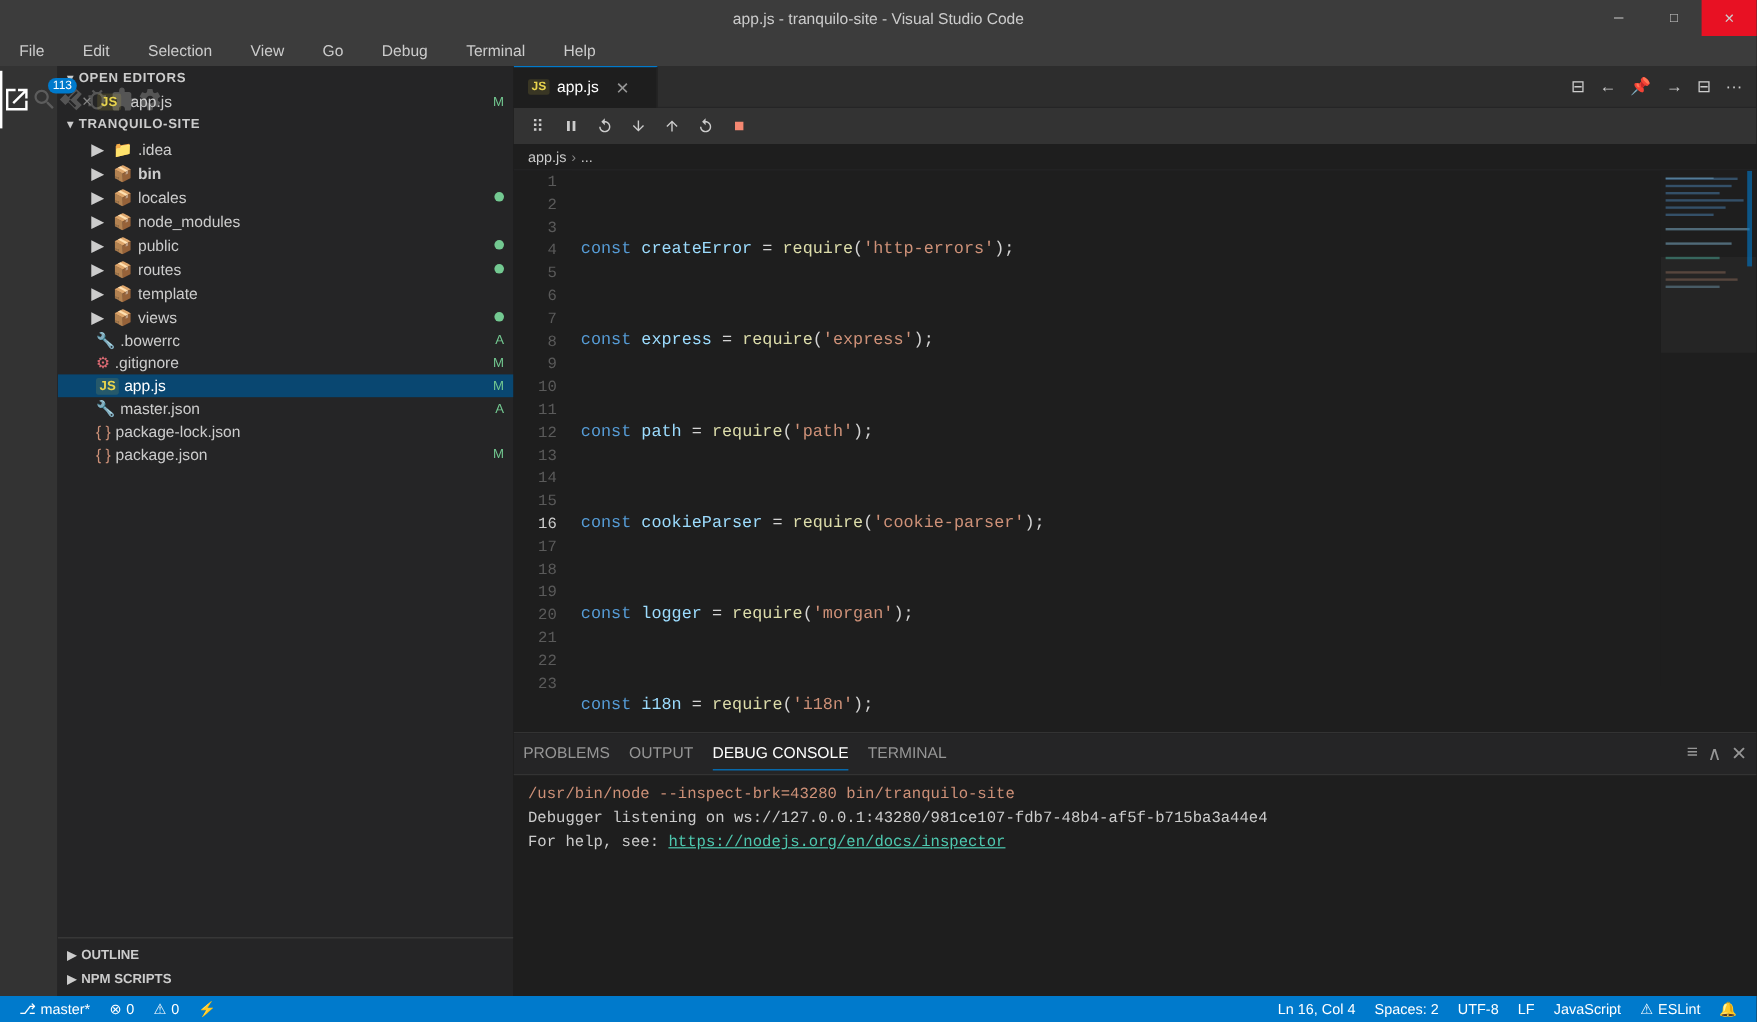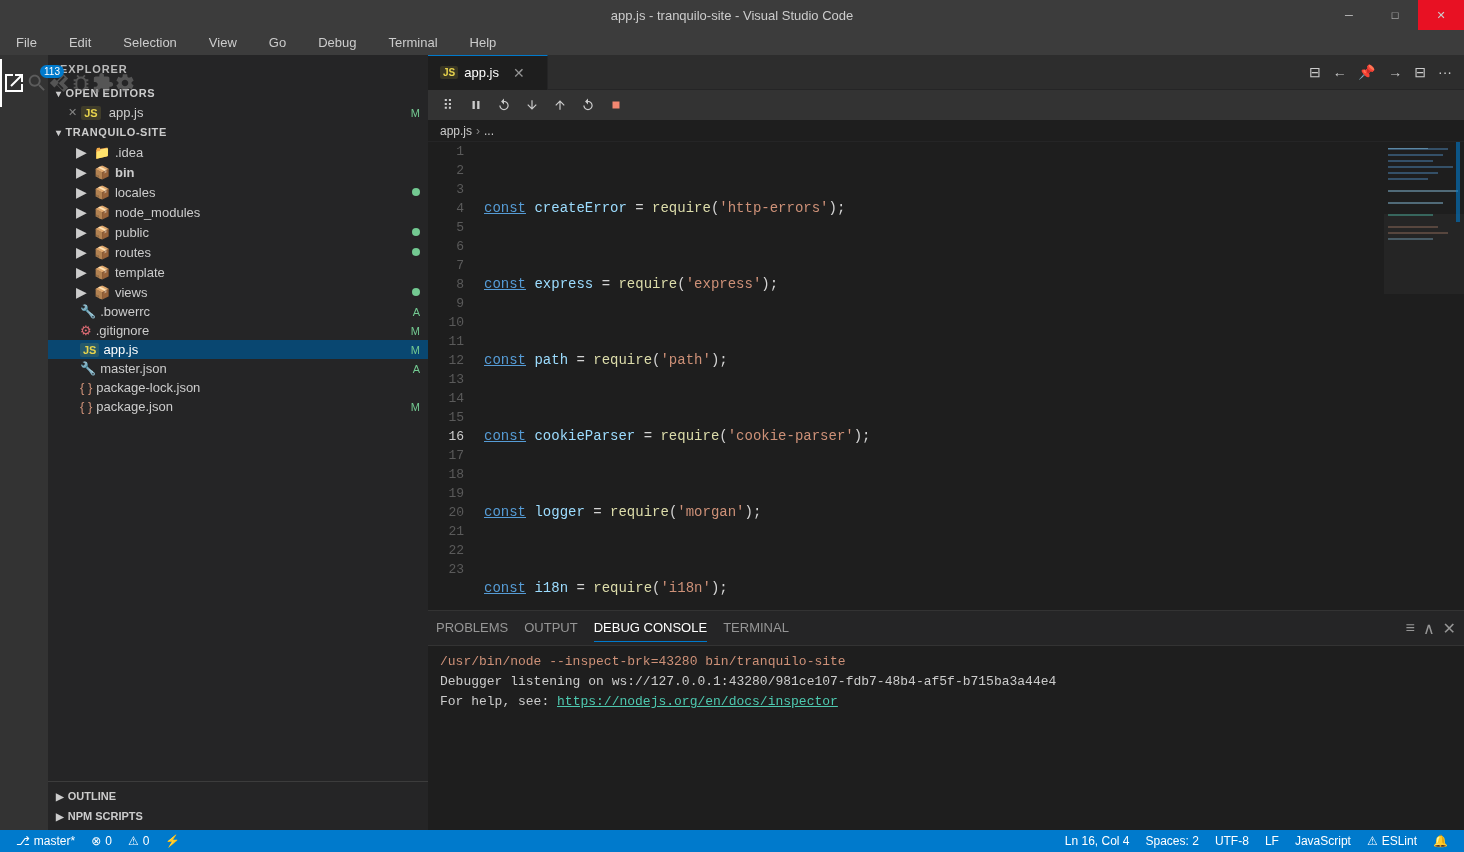--- a/index.html
+++ b/index.html
@@ -303,21 +303,21 @@
       white-space: pre;
       overflow-y: hidden;
     }
     .code-line {
       height: 19px;
       display: flex;
       align-items: center;
     }
 
     
-    .kw { color: #569cd6; text-decoration: underline; }
+    .kw { color: #569cd6; }
     .var { color: #9cdcfe; }
     .fn { color: #dcdcaa; }
     .str { color: #ce9178; }
     .op { color: #d4d4d4; }
     .punc { color: #d4d4d4; }
 
     
     #minimap {
       width: 80px;
       background: #1e1e1e;
@@ -484,21 +484,20 @@
     </div>
     <div class="activity-spacer"></div>
     <div class="activity-icon" title="Settings" style="margin-bottom:8px;color:#858585">
       <svg width="22" height="22" viewBox="0 0 24 24" fill="currentColor" opacity="0.5">
           <path d="M19.14 12.94c.04-.3.06-.61.06-.94 0-.32-.02-.64-.07-.94l2.03-1.58c.18-.14.23-.41.12-.61l-1.92-3.32c-.12-.22-.37-.29-.59-.22l-2.39.96c-.5-.38-1.03-.7-1.62-.94l-.36-2.54c-.04-.24-.24-.41-.48-.41h-3.84c-.24 0-.43.17-.47.41l-.36 2.54c-.59.24-1.13.57-1.62.94l-2.39-.96c-.22-.08-.47 0-.59.22L2.74 8.87c-.12.21-.08.47.12.61l2.03 1.58c-.05.3-.09.63-.09.94s.02.64.07.94l-2.03 1.58c-.18.14-.23.41-.12.61l1.92 3.32c.12.22.37.29.59.22l2.39-.96c.5.38 1.03.7 1.62.94l.36 2.54c.05.24.24.41.48.41h3.84c.24 0 .44-.17.47-.41l.36-2.54c.59-.24 1.13-.56 1.62-.94l2.39.96c.22.08.47 0 .59-.22l1.92-3.32c.12-.22.07-.47-.12-.61l-2.01-1.58zM12 15.6c-1.98 0-3.6-1.62-3.6-3.6s1.62-3.6 3.6-3.6 3.6 1.62 3.6 3.6-1.62 3.6-3.6 3.6z"></path>
         </svg>
     </div>
   </div>
 
   <div id="sidebar">
-    <div id="sidebar-header">Explorer</div>
 
     <div class="section-header">
       <span class="chevron">▾</span>
       <span>Open Editors</span>
     </div>
     <div class="tree-item" style="padding-left:20px">
       <span class="close-btn">✕</span>
       <span class="item-icon" style="color:#e8d44d;font-size:11px;font-weight:bold;background:#e8d44d22;padding:1px 3px;border-radius:2px;">JS</span>
       <span style="margin-left:4px;">app.js</span>
       <span class="badge-letter badge-m" style="margin-left:auto;margin-right:8px;">M</span>

